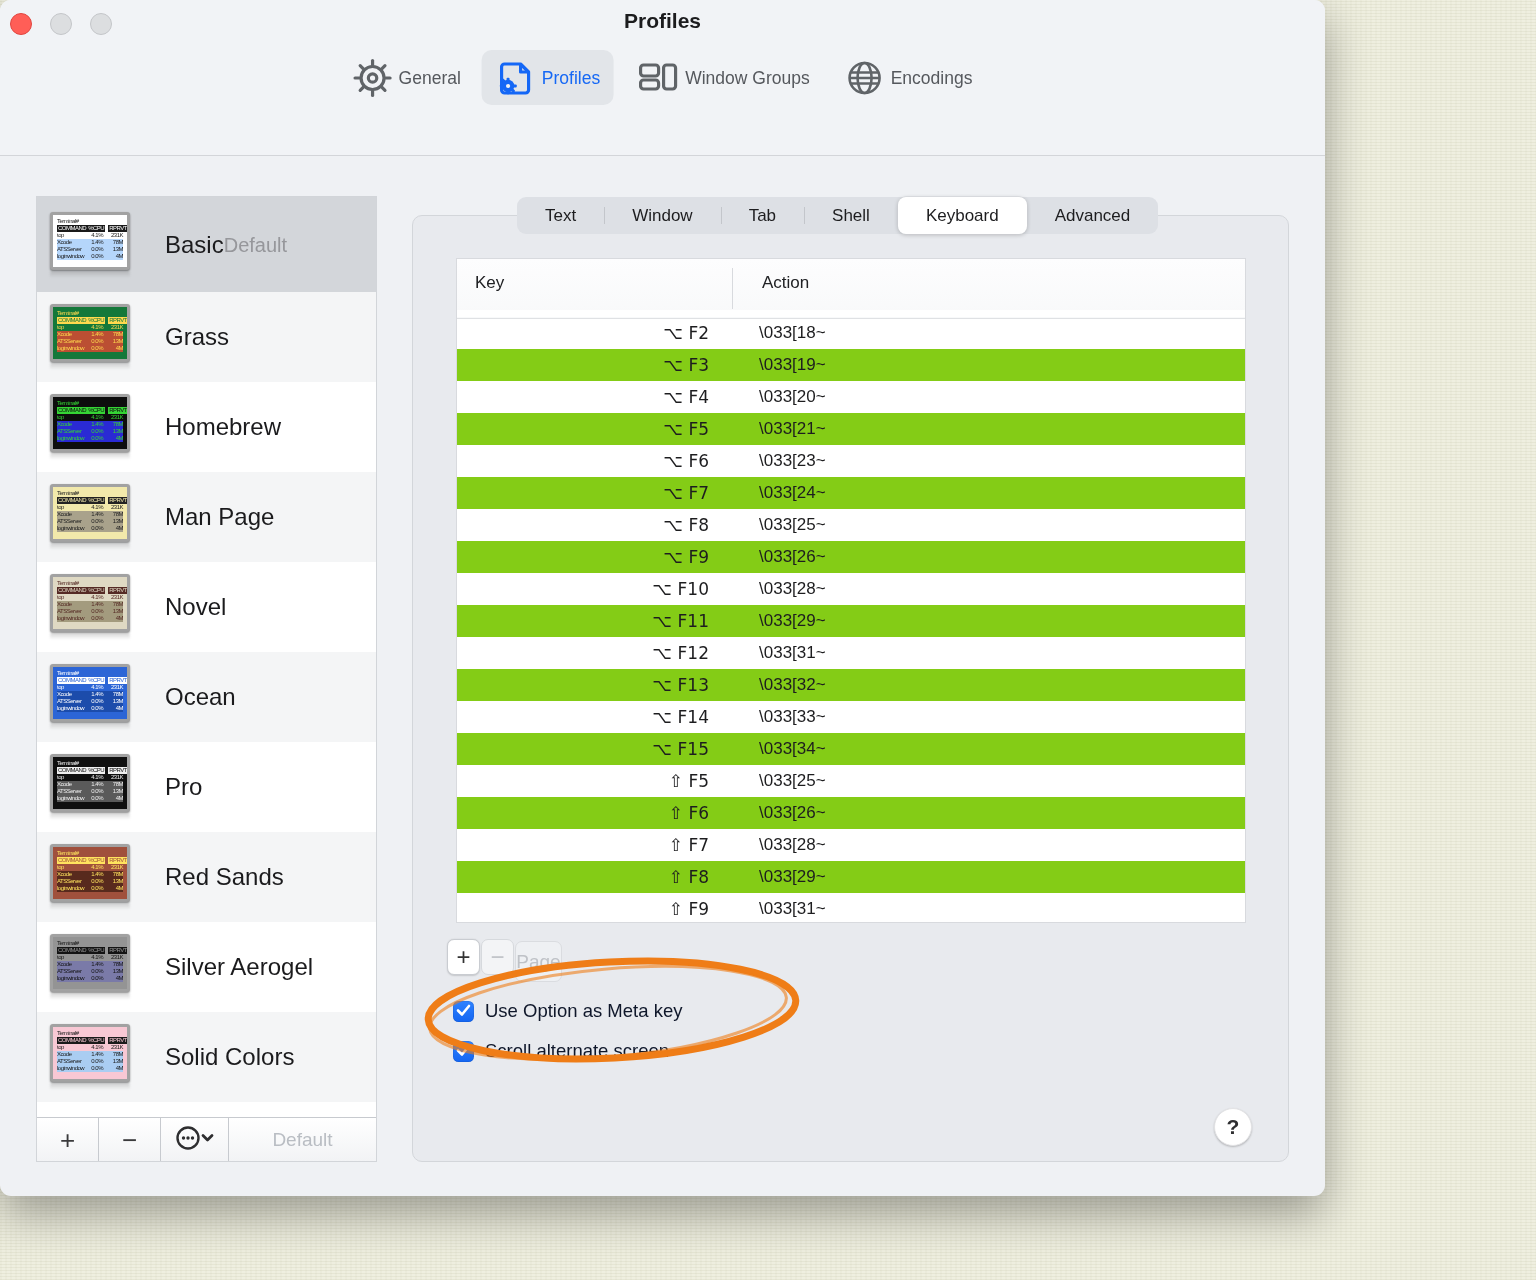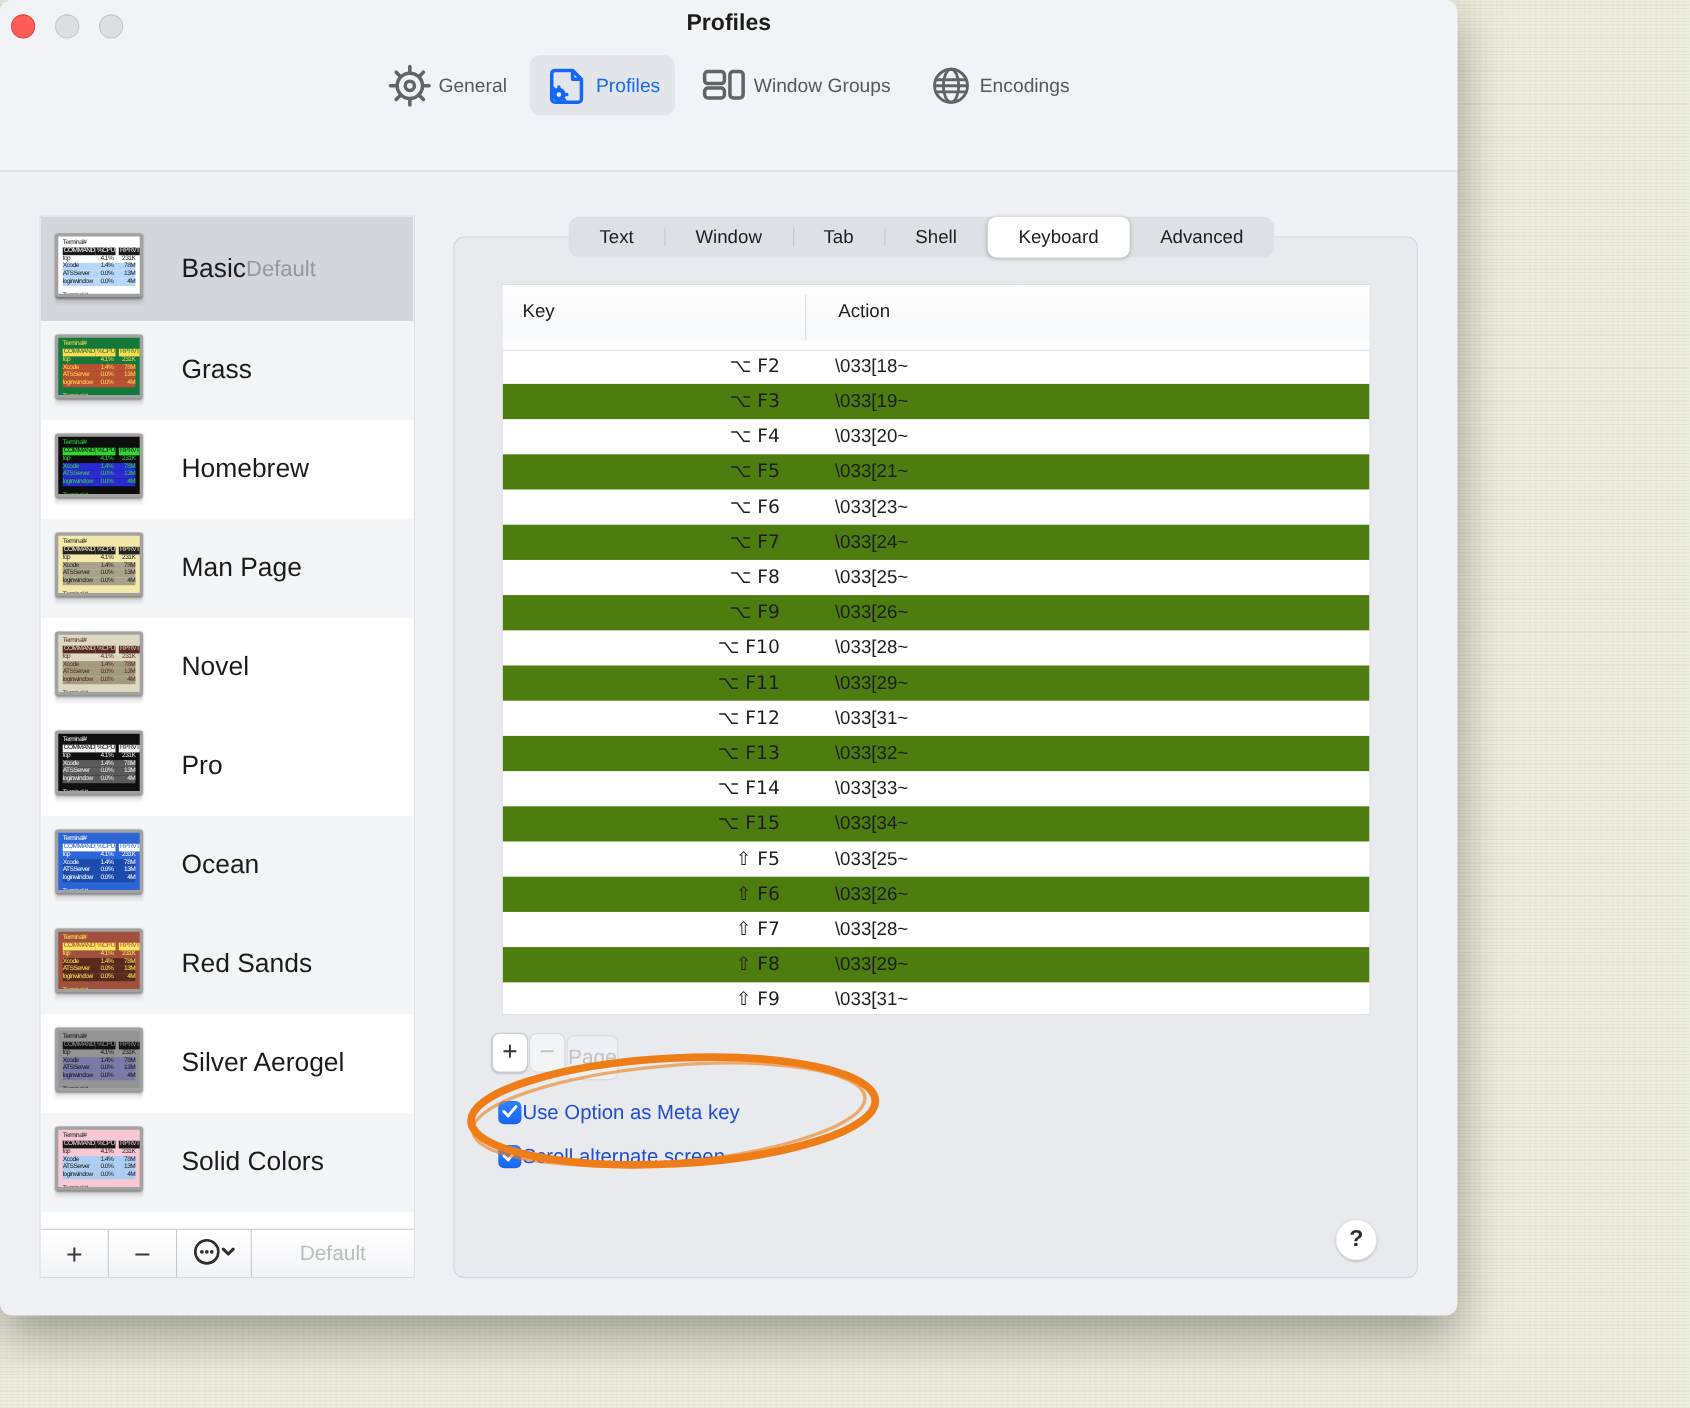--- a/index.html
+++ b/index.html
@@ -70,32 +70,32 @@
   .kbd-table{position:absolute;left:43px;top:42px;width:790px;height:665px;background:#fff;
     border:1px solid #d8dade;}
   .thead{position:relative;height:60px;background:linear-gradient(#fdfdfe,#f8f9fa);
     border-bottom:1px solid #dfe1e4;font-size:17px;color:#202124;}
   .th-key{position:absolute;left:18px;top:14px;}
   .th-action{position:absolute;left:305px;top:14px;}
   .th-div{position:absolute;left:275px;top:9px;bottom:9px;width:1px;background:#d8dade;}
   .tbody{position:absolute;left:0;top:51px;right:0;bottom:0;overflow:hidden;}
   .partial-row{height:7px;background:#fff;}
   .krow{height:32px;display:flex;align-items:center;font-size:17px;color:#1d1d1f;}
-  .krow.alt{background:#4d7c0f;}
+  .krow.alt{background:#84cc16;}
   .cell-key{width:252px;text-align:right;font-family:"DejaVu Sans","Liberation Sans",sans-serif;}
   .cell-action{padding-left:50px;}
   
   .row-actions{position:absolute;left:34px;top:723px;display:flex;align-items:flex-start;}
   .btn{display:flex;align-items:center;justify-content:center;border-radius:7px;}
   .btn.add{width:33px;height:36px;background:#fff;border:1px solid #c9ccd1;box-shadow:0 .5px 1.5px rgba(0,0,0,.15);
     font-size:24px;color:#333;}
   .btn.remove{width:33px;height:36px;background:#f3f4f6;border:1px solid #d6d9dd;font-size:24px;color:#c0c3c8;margin-left:1px;}
   .btn.edit{width:47px;height:41px;background:#eef0f3;border:1px solid #dadce0;font-size:19px;color:#bfc2c7;margin-left:1px;margin-top:2px;}
   
-  .check-row{position:absolute;left:40px;display:flex;align-items:center;gap:1px;font-size:18.5px;color:#1d4ed8;}
+  .check-row{position:absolute;left:40px;display:flex;align-items:center;gap:11px;font-size:18.5px;color:#0f172a;}
   .check-row.r1{top:784px;}
   .check-row.r2{top:824px;}
   .checkbox{width:21px;height:21px;border-radius:5.5px;background:linear-gradient(#2f82ff,var(--accent,#1466f2));
     display:flex;align-items:center;justify-content:center;box-shadow:inset 0 0 0 .5px rgba(0,0,0,.12);}
   .help-text{position:absolute;left:73px;top:866px;width:672px;font-size:15.8px;line-height:21px;color:#2c2e31;}
   .help-btn{position:absolute;left:801px;top:892px;width:38px;height:38px;border-radius:50%;background:#fff;
     border:1px solid #e3e3e5;box-shadow:0 1px 2px rgba(0,0,0,.22);display:flex;align-items:center;justify-content:center;
     font-size:21px;font-weight:700;color:#2e2e30;}
   .annotation-svg{position:absolute;left:0;top:0;pointer-events:none;z-index:5;}
 </style>
@@ -371,20 +371,59 @@
                   </div>
                   <div class="t-row t-prompt">Terminal #</div>
                 </div>
               </div>
               <div class="reflection"></div>
             </div>
             <div class="p-text">
               <div class="p-name">Novel</div>
             </div>
           </div>
+          <div class="profile-item alt">
+            <div class="thumb-wrap">
+              <div class="thumb" style="--tbg: #2c65d6; --tfg: #ffffff; --tsel: #1c4cab;">
+                <div class="t-inner">
+                  <div class="t-row">Terminal#</div>
+                  <div class="t-row t-hdr">
+                    <span class="box c1">COMMAND</span>
+                    <span class="box">%CPU</span>
+                    <span class="box" style="margin-left: 3px;">RPRVT</span>
+                  </div>
+                  <div class="t-row">
+                    <span class="c1">top</span>
+                    <span class="c2">4.1%</span>
+                    <span class="c3">231K</span>
+                  </div>
+                  <div class="t-row t-sel">
+                    <span class="c1">Xcode</span>
+                    <span class="c2">1.4%</span>
+                    <span class="c3">78M</span>
+                  </div>
+                  <div class="t-row t-sel">
+                    <span class="c1">ATSServer</span>
+                    <span class="c2">0.0%</span>
+                    <span class="c3">13M</span>
+                  </div>
+                  <div class="t-row t-sel">
+                    <span class="c1">loginwindow</span>
+                    <span class="c2">0.0%</span>
+                    <span class="c3">4M</span>
+                  </div>
+                  <div class="t-row t-prompt">Terminal #</div>
+                </div>
+              </div>
+              <div class="reflection"></div>
+            </div>
+            <div class="p-text">
+              <div class="p-name">Ocean</div>
+            </div>
+          </div>
           <div class="profile-item">
             <div class="thumb-wrap">
               <div class="thumb" style="--tbg: #101010; --tfg: #efefef; --tsel: #5a5a5a;">
                 <div class="t-inner">
                   <div class="t-row">Terminal#</div>
                   <div class="t-row t-hdr">
                     <span class="box c1">COMMAND</span>
                     <span class="box">%CPU</span>
                     <span class="box" style="margin-left: 3px;">RPRVT</span>
                   </div>
@@ -408,59 +447,20 @@
                     <span class="c2">0.0%</span>
                     <span class="c3">4M</span>
                   </div>
                   <div class="t-row t-prompt">Terminal #</div>
                 </div>
               </div>
               <div class="reflection"></div>
             </div>
             <div class="p-text">
               <div class="p-name">Pro</div>
-            </div>
-          </div>
-          <div class="profile-item alt">
-            <div class="thumb-wrap">
-              <div class="thumb" style="--tbg: #2c65d6; --tfg: #ffffff; --tsel: #1c4cab;">
-                <div class="t-inner">
-                  <div class="t-row">Terminal#</div>
-                  <div class="t-row t-hdr">
-                    <span class="box c1">COMMAND</span>
-                    <span class="box">%CPU</span>
-                    <span class="box" style="margin-left: 3px;">RPRVT</span>
-                  </div>
-                  <div class="t-row">
-                    <span class="c1">top</span>
-                    <span class="c2">4.1%</span>
-                    <span class="c3">231K</span>
-                  </div>
-                  <div class="t-row t-sel">
-                    <span class="c1">Xcode</span>
-                    <span class="c2">1.4%</span>
-                    <span class="c3">78M</span>
-                  </div>
-                  <div class="t-row t-sel">
-                    <span class="c1">ATSServer</span>
-                    <span class="c2">0.0%</span>
-                    <span class="c3">13M</span>
-                  </div>
-                  <div class="t-row t-sel">
-                    <span class="c1">loginwindow</span>
-                    <span class="c2">0.0%</span>
-                    <span class="c3">4M</span>
-                  </div>
-                  <div class="t-row t-prompt">Terminal #</div>
-                </div>
-              </div>
-              <div class="reflection"></div>
-            </div>
-            <div class="p-text">
-              <div class="p-name">Ocean</div>
             </div>
           </div>
           <div class="profile-item alt">
             <div class="thumb-wrap">
               <div class="thumb" style="--tbg: #a0503c; --tfg: #ffe35e; --tsel: #582a1d;">
                 <div class="t-inner">
                   <div class="t-row">Terminal#</div>
                   <div class="t-row t-hdr">
                     <span class="box c1">COMMAND</span>
                     <span class="box">%CPU</span>

